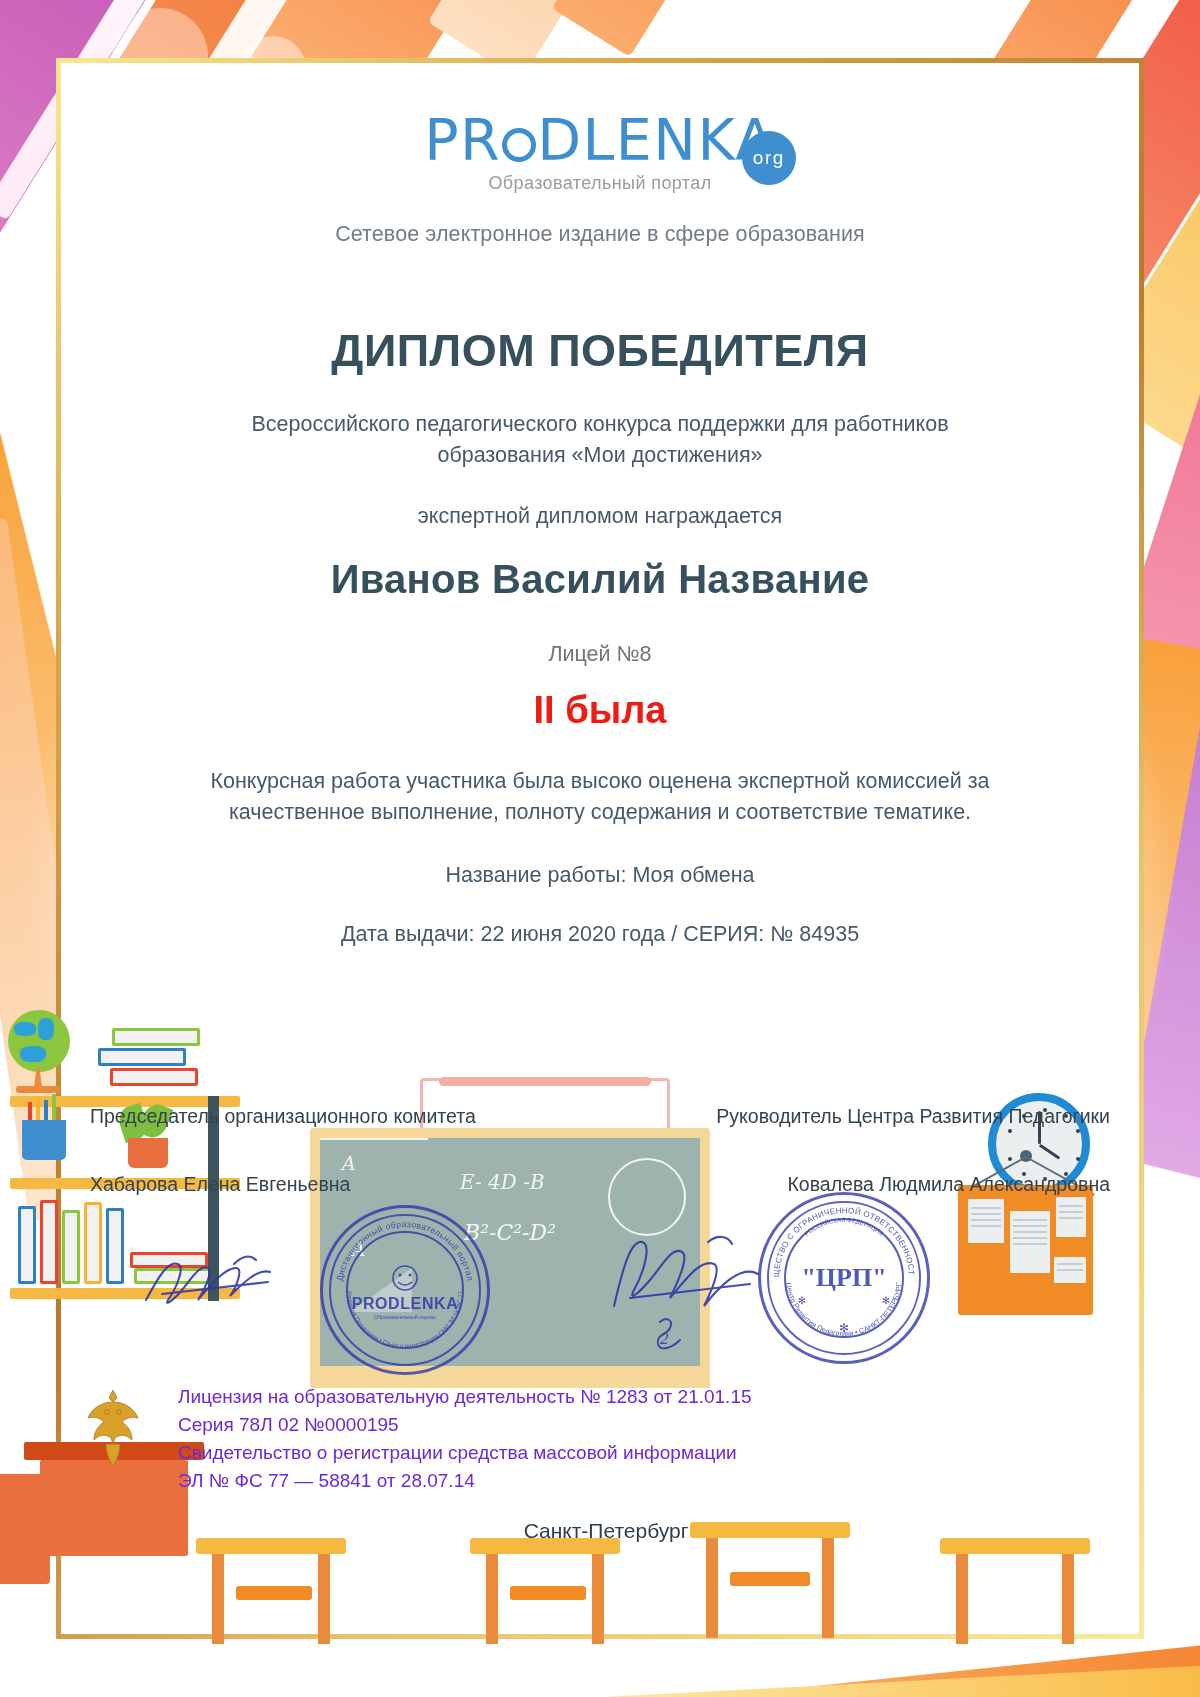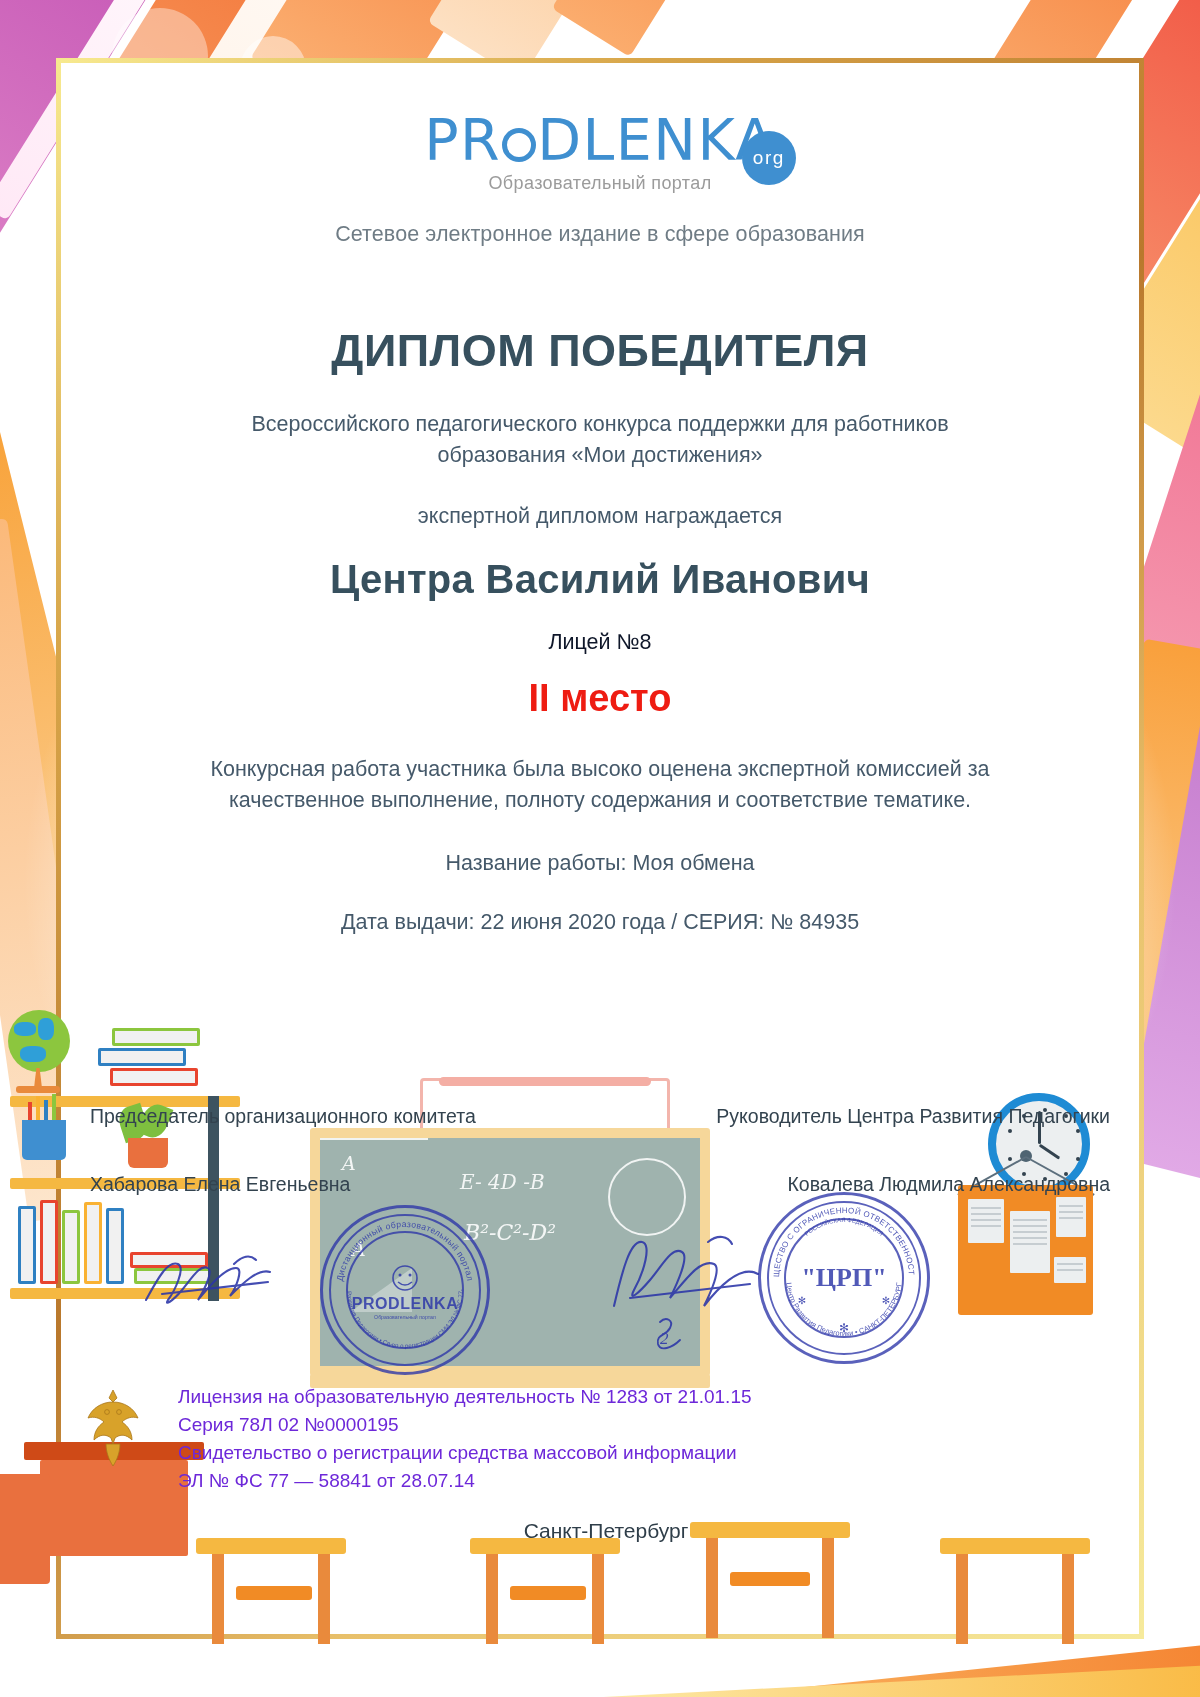--- a/index.html
+++ b/index.html
@@ -130,23 +130,23 @@
 
   .recipient {
     margin-top: 28px;
     font-size: 40px;
     font-weight: bold;
     color: #37505e;
     letter-spacing: 0.3px;
   }
 
   .organization {
-    margin-top: 28px;
+    margin-top: 40px;
     font-size: 21.5px;
-    color: #0f172a;
+    color: #737373;
   }
 
   .place {
     margin-top: 22px;
     font-size: 38px;
     font-weight: bold;
     color: #ee1c12;
   }
 
   .body-para {
@@ -450,25 +450,25 @@
   </div>
 
   <div class="tagline">Сетевое электронное издание в сфере образования</div>
 
   <div class="doc-title">ДИПЛОМ ПОБЕДИТЕЛЯ</div>
 
   <div class="contest">Всероссийского педагогического конкурса поддержки для работников образования «Мои достижения»</div>
 
   <div class="awarded-lead">экспертной дипломом награждается</div>
 
-  <div class="recipient">Центра Василий Иванович</div>
+  <div class="recipient">Иванов Василий Название</div>
 
   <div class="organization">Лицей №8</div>
 
-  <div class="place">II место</div>
+  <div class="place">II была</div>
 
   <div class="body-para">Конкурсная работа участника была высоко оценена экспертной комиссией за качественное выполнение, полноту содержания и соответствие тематике.</div>
 
 
   <div class="work-title">Название работы: Моя обмена</div>
 
   <div class="issue-line">Дата выдачи: 22 июня 2020 года / СЕРИЯ: № 84935</div>
 </div>
 
 <div class="art globe noclick">

